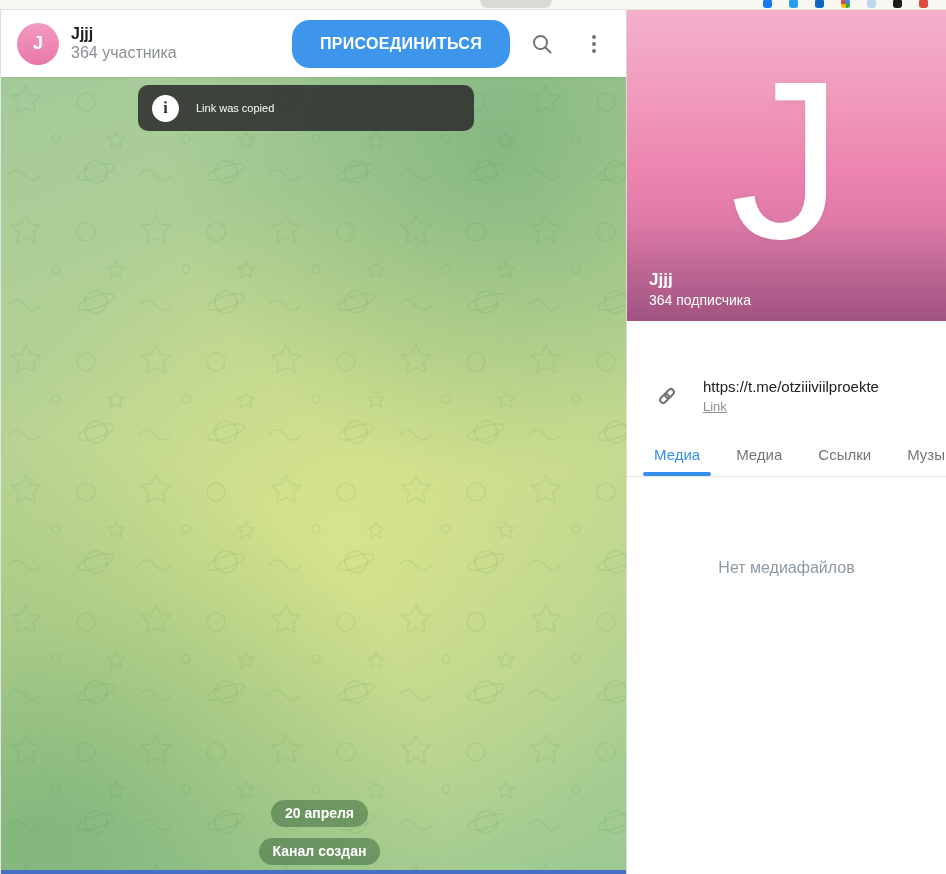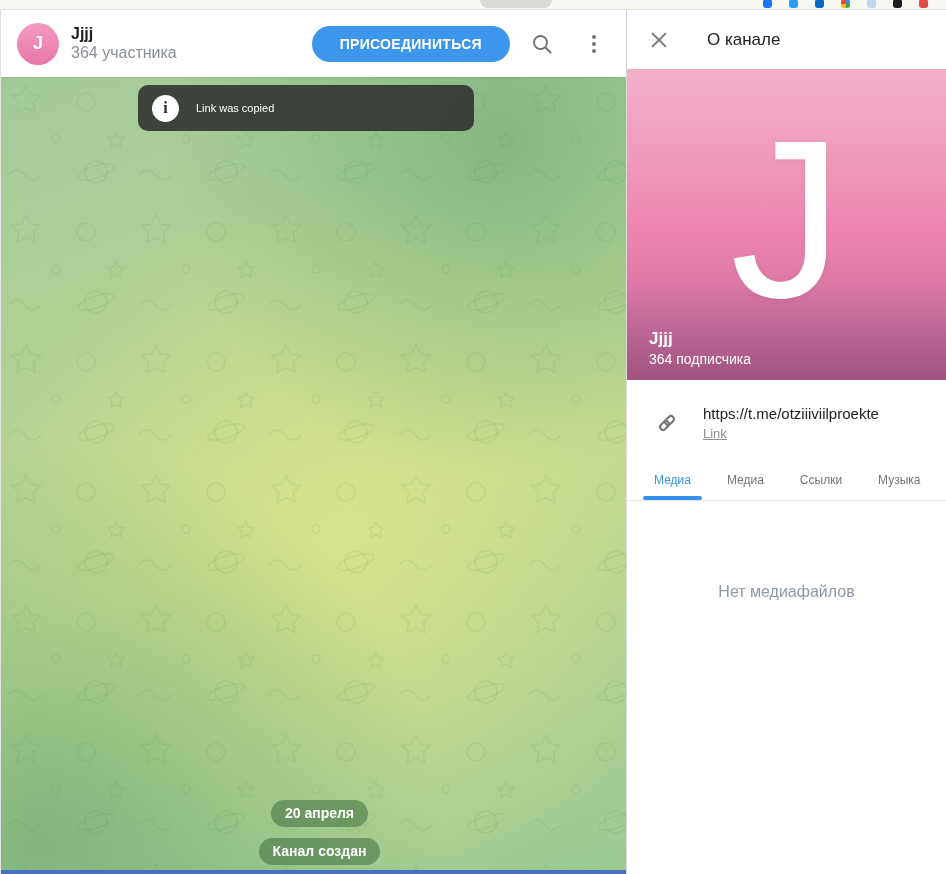--- a/index.html
+++ b/index.html
@@ -20,22 +20,22 @@
 
   
   .chat-header { height:67px; background:#fff; display:flex; align-items:center; padding:0 12px 0 16px; gap:12px;
                  position:relative; z-index:3; box-shadow:0 1px 2px rgba(0,0,0,.08); }
   .avatar-sm { width:42px; height:42px; border-radius:50%; background:linear-gradient(180deg,#f29ac0,#e878a8);
                color:#fff; font-size:18px; font-weight:700; display:flex; align-items:center; justify-content:center; flex:none; }
   .chat-titles { display:flex; flex-direction:column; gap:3px; }
   .chat-title { font-size:16px; font-weight:700; color:#212121; line-height:1; }
   .chat-sub { font-size:16px; color:#8a8f94; line-height:1; }
   .hspace { flex:1; }
-  .join-btn { height:36px; padding:0 28px; border:none; border-radius:18px; background:#3d95ec; color:#fff;
-              font-family:inherit; font-size:14px; font-weight:700; letter-spacing:.3px; cursor:pointer; }
+  .join-btn { height:48px; padding:0 28px; border:none; border-radius:18px; background:#3d95ec; color:#fff;
+              font-family:inherit; font-size:16px; font-weight:700; letter-spacing:.3px; cursor:pointer; }
   .icon-btn { width:40px; height:40px; display:flex; align-items:center; justify-content:center; cursor:pointer; border-radius:50%; }
   .kebab { display:flex; flex-direction:column; gap:3px; }
   .kebab i { width:4px; height:4px; border-radius:50%; background:#707579; }
 
   
   .chat-body { position:relative; flex:1; overflow:hidden;
     background:
       radial-gradient(circle at 80% 8%, rgba(100,165,115,.55), rgba(100,165,115,0) 38%),
       radial-gradient(circle at 6% 96%, rgba(98,164,110,.60), rgba(98,164,110,0) 42%),
       radial-gradient(circle at 55% 58%, rgba(218,228,138,.85), rgba(218,228,138,0) 62%),
@@ -59,35 +59,35 @@
 
   .photo { position:relative; height:311px; flex:none;
            background:linear-gradient(180deg,#f4b0cb 0%,#f09abc 28%,#ec84af 52%,#df7aa7 68%,#bc6694 84%,#a25380 100%);
            display:flex; align-items:center; justify-content:center; }
   .photo-letter { color:#fff; font-size:225px; font-weight:400; line-height:.9; margin-top:-10px;
                   text-shadow:0 2px 6px rgba(0,0,0,.06); }
   .photo-caption { position:absolute; left:22px; bottom:12px; color:#fff; }
   .photo-name { font-size:17px; font-weight:700; line-height:1.3; }
   .photo-subs { font-size:14px; line-height:1.3; }
 
-  .info-rows { padding-top:16px; flex:none; }
+  .info-rows { padding-top:16px; flex:none;margin-top:32px; }
   .info-row { display:flex; align-items:center; padding:9px 16px 9px 28px; min-height:50px; cursor:pointer; }
   .row-icon { width:24px; flex:none; display:flex; align-items:center; justify-content:center; }
   .row-body { margin-left:24px; display:flex; flex-direction:column; gap:3px; }
   .row-value { font-size:15px; color:#212121; line-height:1.2; }
   .row-label { font-size:13px; color:#8e8e8e; line-height:1.2;text-decoration:underline; }
   .row-main { font-size:15px; color:#212121; margin-left:24px; }
 
   .toggle { margin-left:auto; position:relative; width:36px; height:14px; border-radius:7px; background:#c6cbd0; cursor:pointer; }
   .toggle .knob { position:absolute; left:-3px; top:-3px; width:20px; height:20px; border-radius:50%;
                   background:#eceeef; box-shadow:0 1px 2px rgba(0,0,0,.3); }
 
   .tabs { display:flex; gap:6px; padding:4px 0 0 12px; border-bottom:1px solid #e9e9e9; white-space:nowrap;
           overflow:hidden; flex:none; margin-top:6px; }
-  .tab { position:relative; padding:12px 15px 13px; font-size:12px; font-weight:500; color:#707579; cursor:pointer; flex:none; }
+  .tab { position:relative; padding:12px 15px 13px; font-size:15px; font-weight:500; color:#707579; cursor:pointer; flex:none; }
   .tab.active { color:#3390ec; }
   .tab.active::after { content:""; position:absolute; left:4px; right:4px; bottom:0; height:4px;
                        background:#3390ec; border-radius:4px; }
 
   .empty-state { text-align:center; margin-top:82px; color:#8e99a3; font-size:16px; }
 
   svg.stroke-ico { stroke:#707579; fill:none; stroke-width:2; stroke-linecap:round; stroke-linejoin:round; }
 </style>
 </head>
 <body>
@@ -159,29 +159,20 @@
         <div class="badge">20 апреля</div>
         <div class="badge">Канал создан</div>
       </div>
 
       <div class="bottom-bar"></div>
     </div>
   </div>
 
   <div class="panel">
 
-    <div class="panel-header">
-      <div class="icon-btn" style="margin-left:-10px;">
-        <svg class="stroke-ico" width="22" height="22" viewBox="0 0 24 24">
-          <line x1="5" y1="5" x2="19" y2="19"></line>
-            <line x1="19" y1="5" x2="5" y2="19"></line>
-        </svg>
-      </div>
-      <div class="panel-title">О канале</div>
-    </div>
 
     <div class="photo">
       <div class="photo-letter">J</div>
       <div class="photo-caption">
         <div class="photo-name">Jjjj</div>
         <div class="photo-subs">364 подписчика</div>
       </div>
     </div>
 
     <div class="info-rows">

